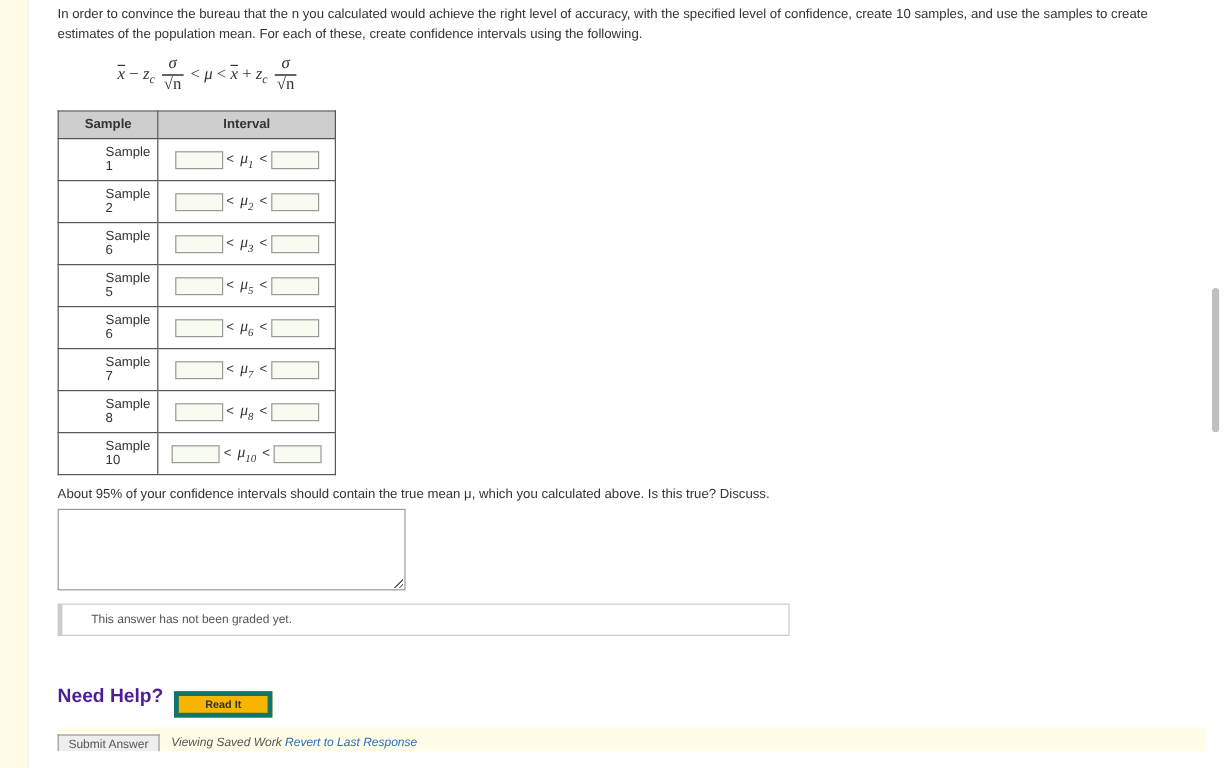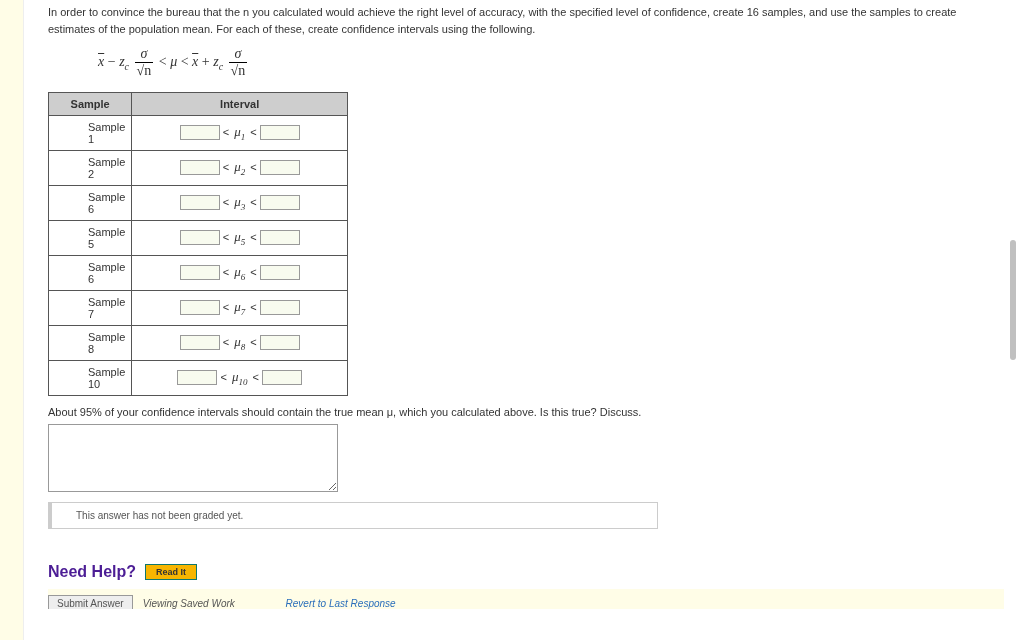--- a/index.html
+++ b/index.html
@@ -44,21 +44,21 @@
     text-align: center;
     line-height: 1;
     margin: 0 2px;
   }
   .formula .frac .num { display:block; border-bottom:1px solid #000; padding:0 2px 1px; font-style: italic;}
   .formula .frac .den { display:block; padding:1px 2px 0; }
   .formula .xbar { text-decoration: overline; font-style: italic; }
   .formula .sub { font-size: 10px; font-style: italic; }
   table.samples {
     border-collapse: collapse;
-    width: 300px;
+    width: 232px;
     margin-bottom: 10px;
   }
   table.samples th, table.samples td {
     border: 1px solid #555;
     padding: 5px 6px;
     font-size: 11px;
   }
   table.samples th {
     background: #cecece;
     font-weight: bold;
@@ -109,34 +109,35 @@
   .need-help-label {
     color: #4c1d95;
     font-weight: bold;
     font-size: 16px;
     display: inline-block;
     vertical-align: middle;
   }
   .readit-btn {
     display: inline-block;
     background: #f7b500;
-    border: 1px solid #0f766e;
+    border: 4px solid #0f766e;
     font-size: 9px;
     font-weight: bold;
-    padding: 2px 10px;
+    padding: 2px 22px;
     margin-left: 6px;
     vertical-align: middle;
     cursor: pointer;
+    margin-top: 12px;
   }
   .footer-area {
     margin-top: 8px;
     background: #fffde7;
     padding: 2px 0 0 0;
     display: flex;
-    align-items: center;
+    align-items: flex-start;
     gap: 10px;
   }
   .submit-btn {
     display: inline-block;
     background: #eee;
     border: 1px solid #999;
     border-bottom: none;
     font-size: 10px;
     padding: 2px 8px 0 8px;
     margin-top: 4px;
@@ -146,21 +147,20 @@
   .footer-text {
     font-size: 10px;
     color: #555;
     font-style: italic;
     padding-top: 6px;
   }
   .footer-text .revert {
     color: #2a6ebb;
     font-style: italic;
     cursor: pointer;
-    margin-left: 48px;
   }
   .scrollbar-track {
     position: absolute;
     right: 8px;
     top: 0;
     width: 6px;
     height: 640px;
   }
   .scrollbar-thumb {
     position: absolute;
@@ -172,21 +172,21 @@
     border-radius: 3px;
   }
 </style>
 </head>
 <body>
 
 <div class="page">
   <div class="left-margin"></div>
   <div class="content">
 
-    <div class="instruction">In order to convince the bureau that the n you calculated would achieve the right level of accuracy, with the specified level of confidence, create 16 samples, and use the samples to create estimates of the population mean. For each of these, create confidence intervals using the following.</div>
+    <div class="instruction">In order to convince the bureau that the n you calculated would achieve the right level of accuracy, with the specified level of confidence, create 10 samples, and use the samples to create estimates of the population mean. For each of these, create confidence intervals using the following.</div>
 
     <div class="formula">
       <span class="xbar">x</span><span> − </span><span style="font-style:italic;">z</span><sub class="sub">c</sub>
       <span class="frac"><span class="num">σ</span><span class="den">√n</span></span>
       <span> &lt; </span><span style="font-style:italic;">μ</span><span> &lt; </span>
       <span class="xbar">x</span><span> + </span><span style="font-style:italic;">z</span><sub class="sub">c</sub>
       <span class="frac"><span class="num">σ</span><span class="den">√n</span></span>
     </div>
 
     <table class="samples">

